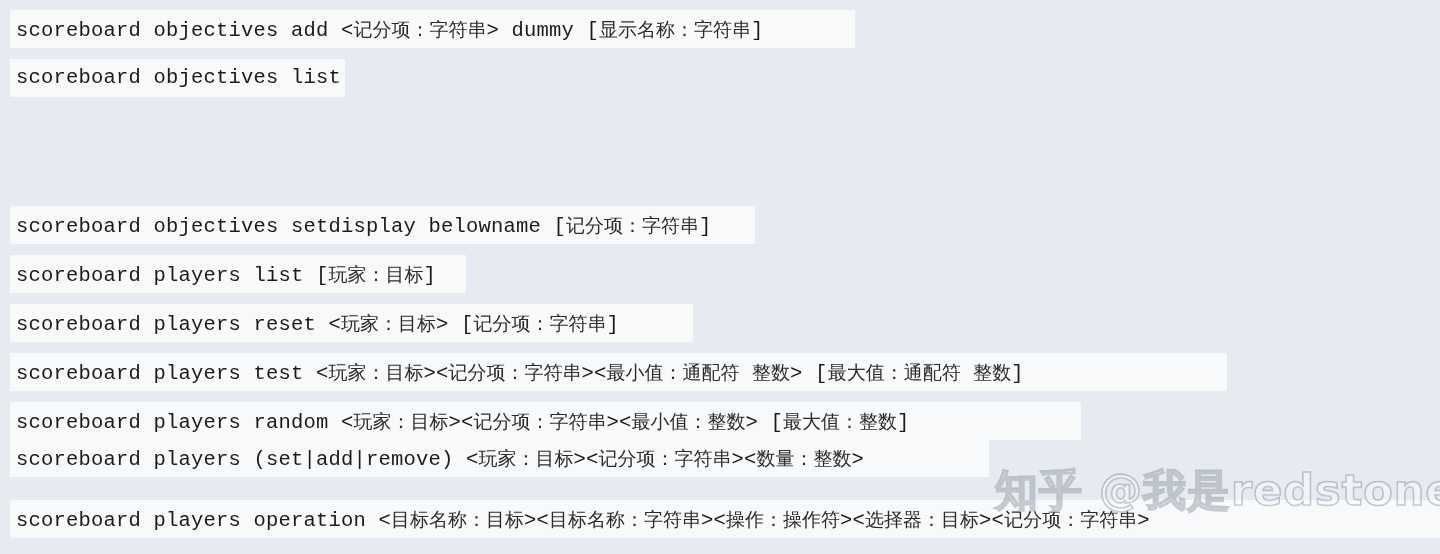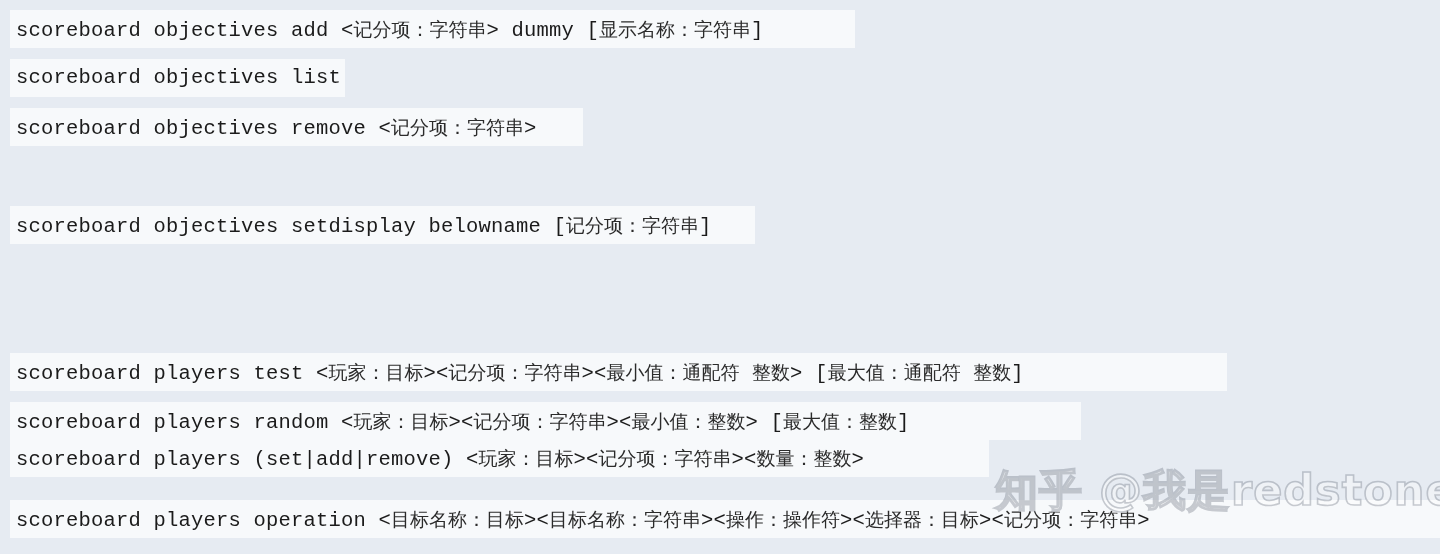--- a/index.html
+++ b/index.html
@@ -65,21 +65,22 @@
     user-select: none;
     text-shadow: 0 1px 0 rgba(255,255,255,0.35);
   }
 </style>
 </head>
 <body>
 
 <ul id="command-list">
     <li class="command-row" style="top: 10px; width: 845px;">scoreboard objectives add &lt;<span class="cjk">记分项：字符串</span>&gt; dummy [<span class="cjk">显示名称：字符串</span>]</li>
     <li class="command-row" style="top: 59px; width: 335px;">scoreboard objectives list</li>
-    <li class="command-row" style="top: 108px; width: 573px;">scoreboard objectives remove &lt;<span class="cjk">记分项：字符串</span>&gt;</li>
     <li class="command-row" style="top: 206px; width: 745px;">scoreboard objectives setdisplay belowname [<span class="cjk">记分项：字符串</span>]</li>
+    <li class="command-row" style="top: 255px; width: 456px;">scoreboard players list [<span class="cjk">玩家：目标</span>]</li>
+    <li class="command-row" style="top: 304px; width: 683px;">scoreboard players reset &lt;<span class="cjk">玩家：目标</span>&gt; [<span class="cjk">记分项：字符串</span>]</li>
     <li class="command-row" style="top: 353px; width: 1217px;">scoreboard players test &lt;<span class="cjk">玩家：目标</span>&gt;&lt;<span class="cjk">记分项：字符串</span>&gt;&lt;<span class="cjk">最小值：通配符</span> <span class="cjk">整数</span>&gt; [<span class="cjk">最大值：通配符</span> <span class="cjk">整数</span>]</li>
     <li class="command-row" style="top: 402px; width: 1071px;">scoreboard players random &lt;<span class="cjk">玩家：目标</span>&gt;&lt;<span class="cjk">记分项：字符串</span>&gt;&lt;<span class="cjk">最小值：整数</span>&gt; [<span class="cjk">最大值：整数</span>]</li>
     <li class="command-row" style="top: 439px; width: 979px;">scoreboard players (set|add|remove) &lt;<span class="cjk">玩家：目标</span>&gt;&lt;<span class="cjk">记分项：字符串</span>&gt;&lt;<span class="cjk">数量：整数</span>&gt;</li>
     <li class="command-row" style="top: 500px; width: 1430px;">scoreboard players operation &lt;<span class="cjk">目标名称：目标</span>&gt;&lt;<span class="cjk">目标名称：字符串</span>&gt;&lt;<span class="cjk">操作：操作符</span>&gt;&lt;<span class="cjk">选择器：目标</span>&gt;&lt;<span class="cjk">记分项：字符串</span>&gt;</li>
   </ul>
 
 <div class="watermark">知乎 @我是redstone</div>
 
 </body></html>

